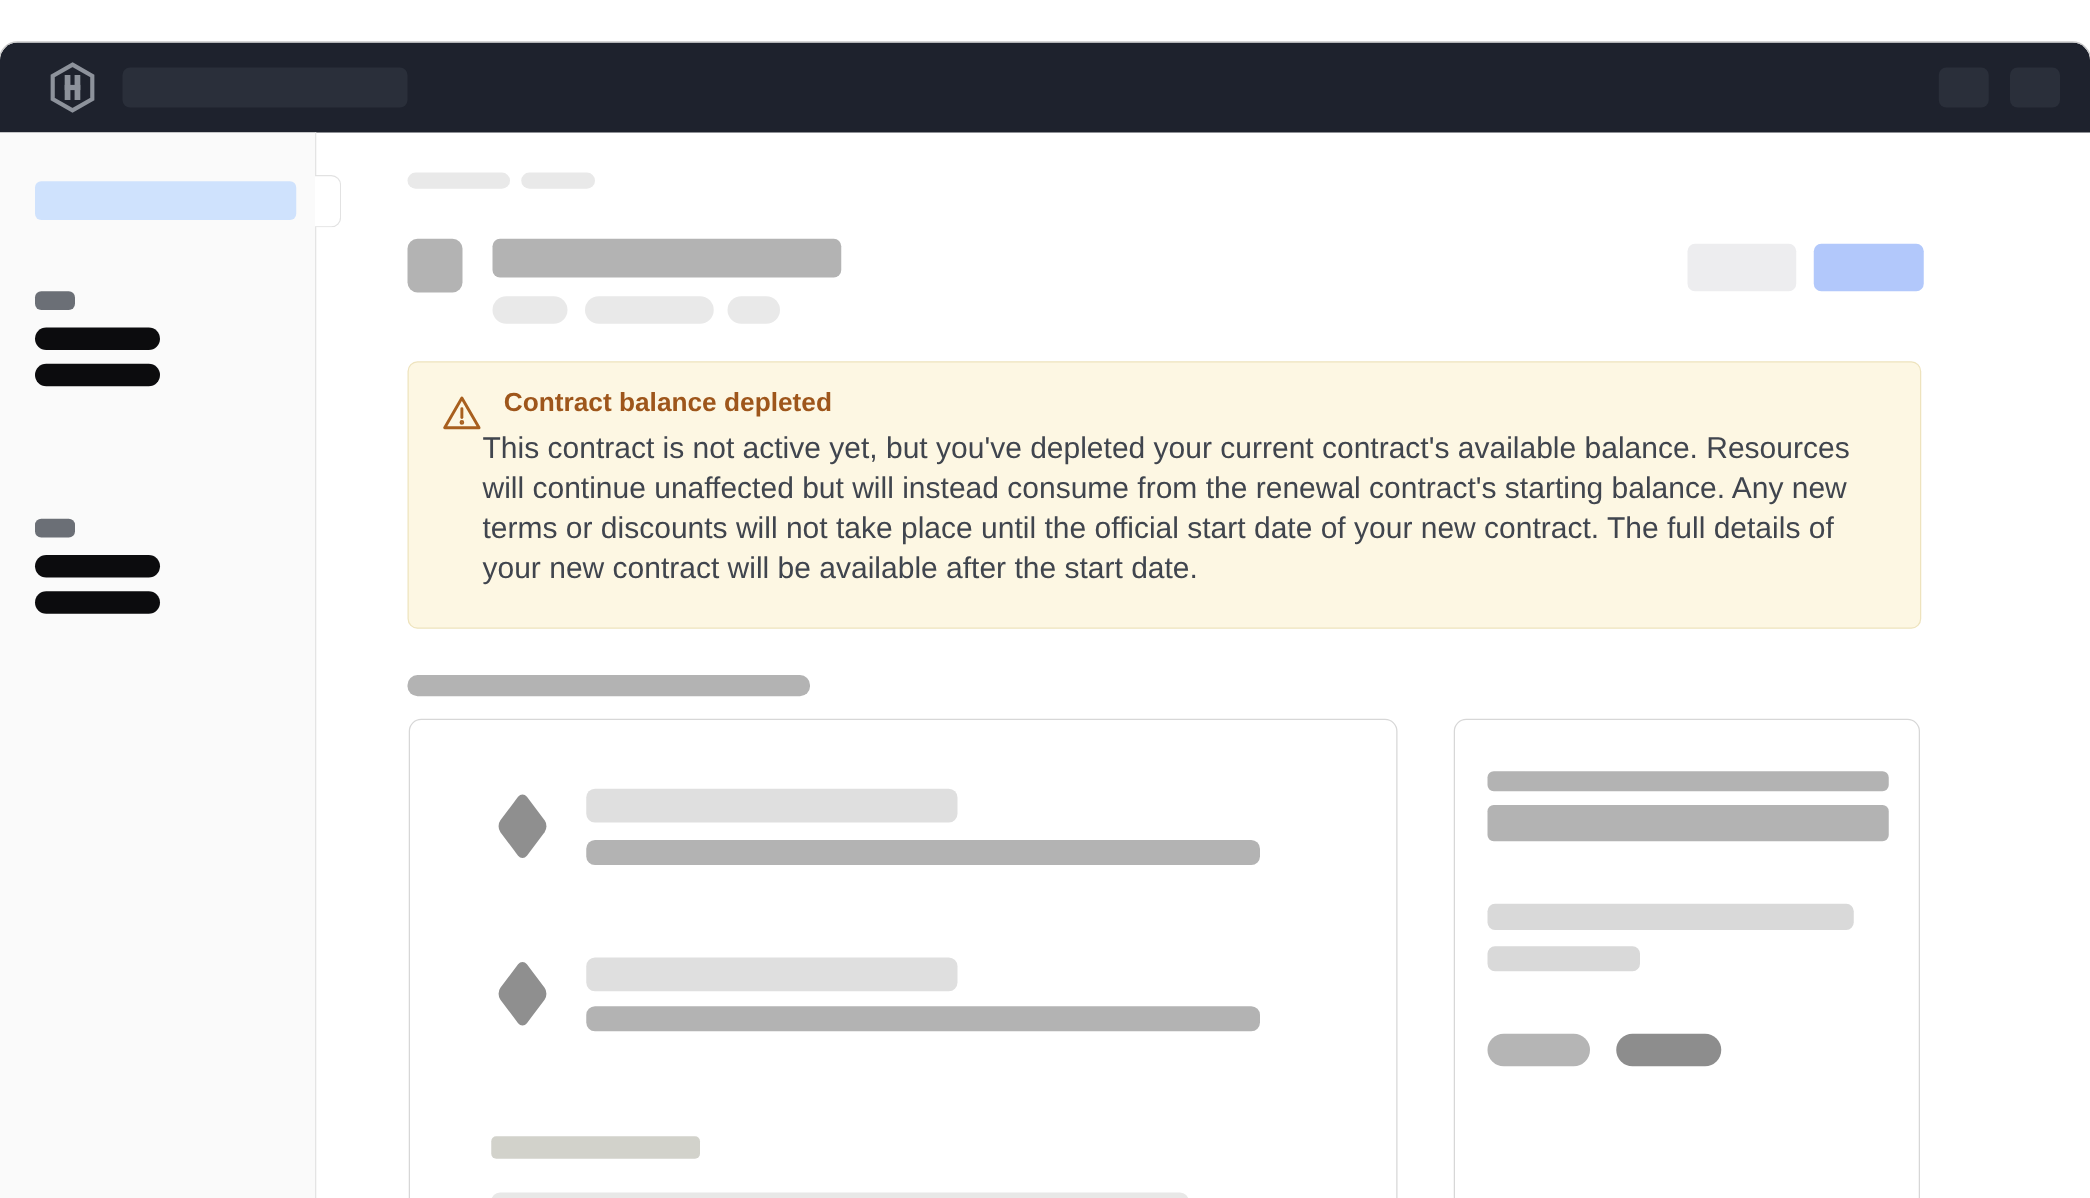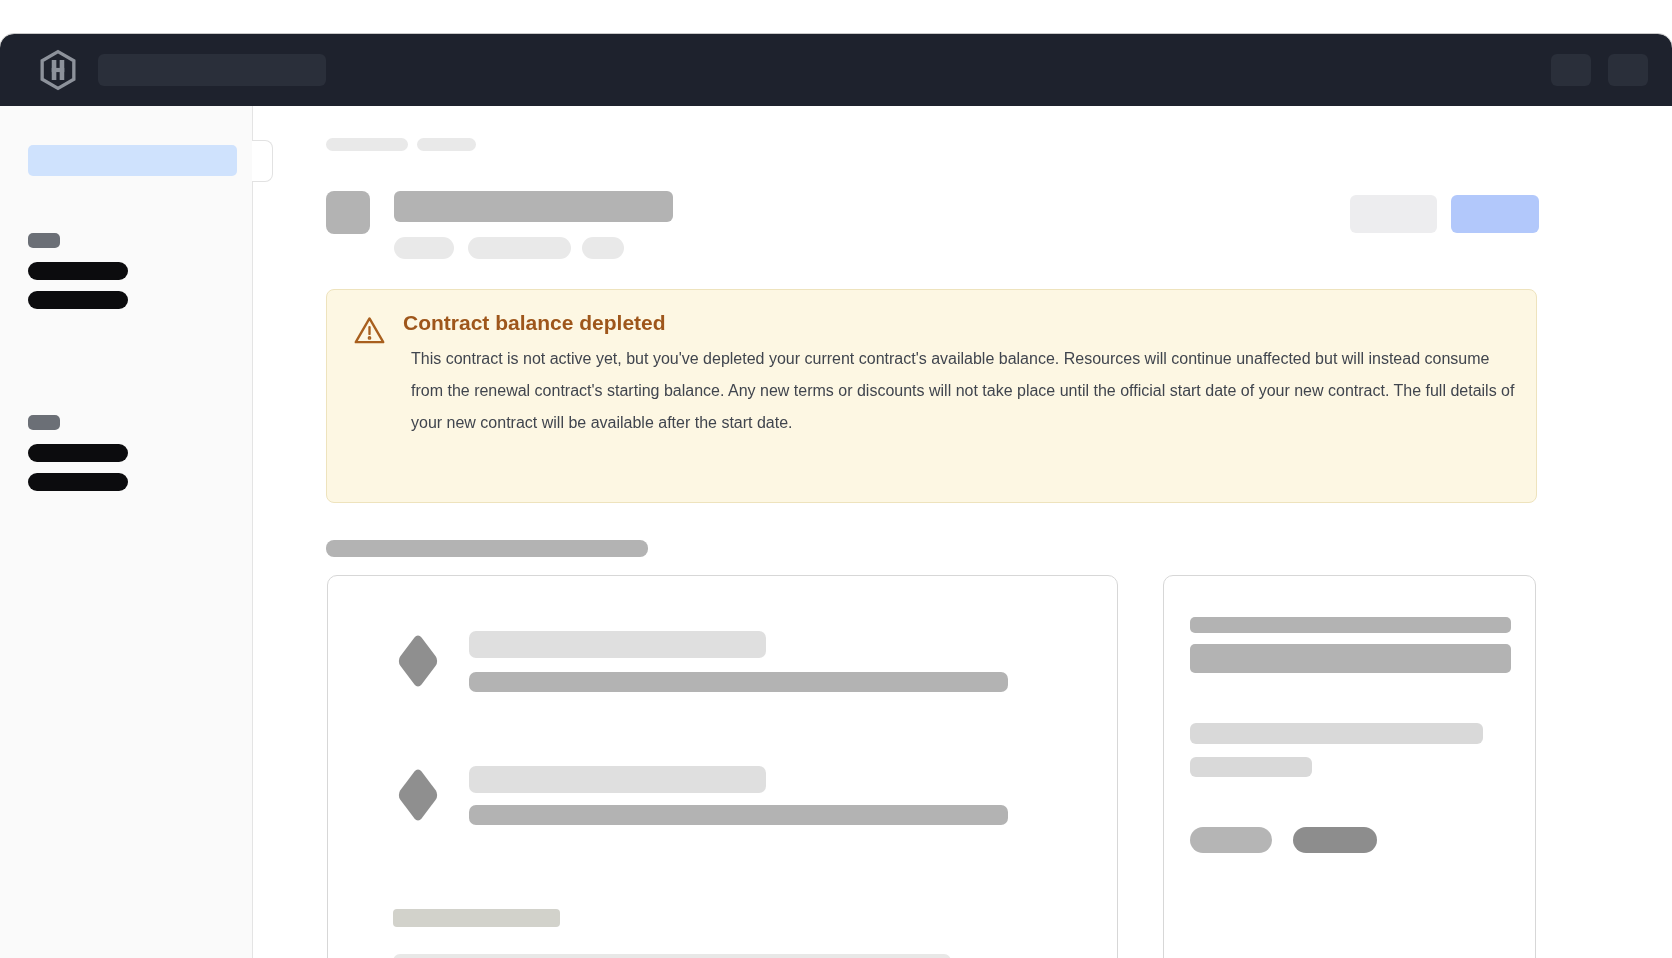--- a/index.html
+++ b/index.html
@@ -57,21 +57,21 @@
   .badge{height:22px;background:var(--skeleton-light);border-radius:11px;}
   .badge1{left:394px;top:203px;width:60px;} .badge2{left:468px;top:203px;width:103px;} .badge3{left:582px;top:203px;width:42px;}
   .btn-sec{left:1350px;top:161px;width:87px;height:38px;background:var(--secondary-button-bg);border-radius:6px;}
   .btn-pri{left:1451px;top:161px;width:88px;height:38px;background:var(--primary-button-bg);border-radius:6px;}
 
   
   .alert{left:326px;top:255px;width:1211px;height:214px;background:var(--alert-bg);
     border:1px solid var(--alert-border);border-radius:8px;}
   .alert-icon{position:absolute;left:26px;top:25px;width:33px;height:31px;}
   .alert-title{position:absolute;left:76px;top:19px;font-size:21px;font-weight:700;color:var(--alert-title);line-height:28px;}
-  .alert-body{position:absolute;left:84px;top:53px;width:1108px;font-size:16px;line-height:32px;color:var(--alert-body);}
+  .alert-body{position:absolute;left:59px;top:53px;width:1108px;font-size:24px;line-height:32px;color:var(--alert-body);}
 
   
   .sec-title{left:326px;top:506px;width:322px;height:17px;background:var(--skeleton-medium);border-radius:8px;}
   .card{background:#fff;border:1px solid var(--card-border);border-radius:10px;}
   .card-l{left:327px;top:541px;width:791px;height:480px;}
   .card-r{left:1163px;top:541px;width:373px;height:480px;}
   .diamond{width:30px;height:30px;background:var(--diamond);border-radius:5px;transform:scaleY(1.33) rotate(45deg);}
   .dia1{left:403px;top:612px;} .dia2{left:403px;top:746px;}
   .r-light{width:297px;height:27px;background:var(--skeleton-lighter);border-radius:7px;}
   .r-med{width:539px;height:20px;background:var(--skeleton-medium);border-radius:7px;}

